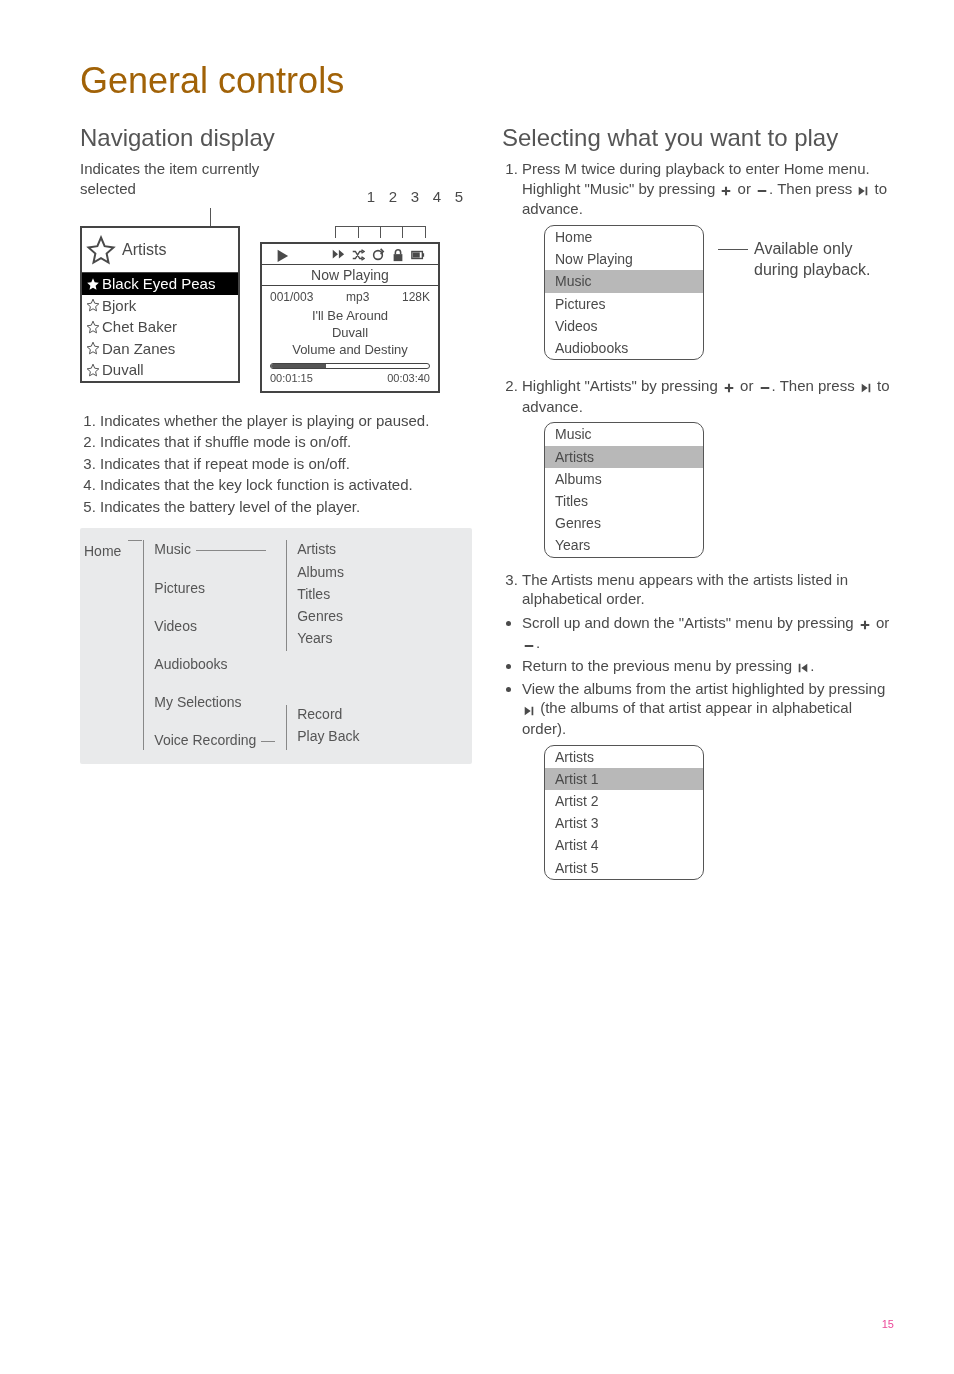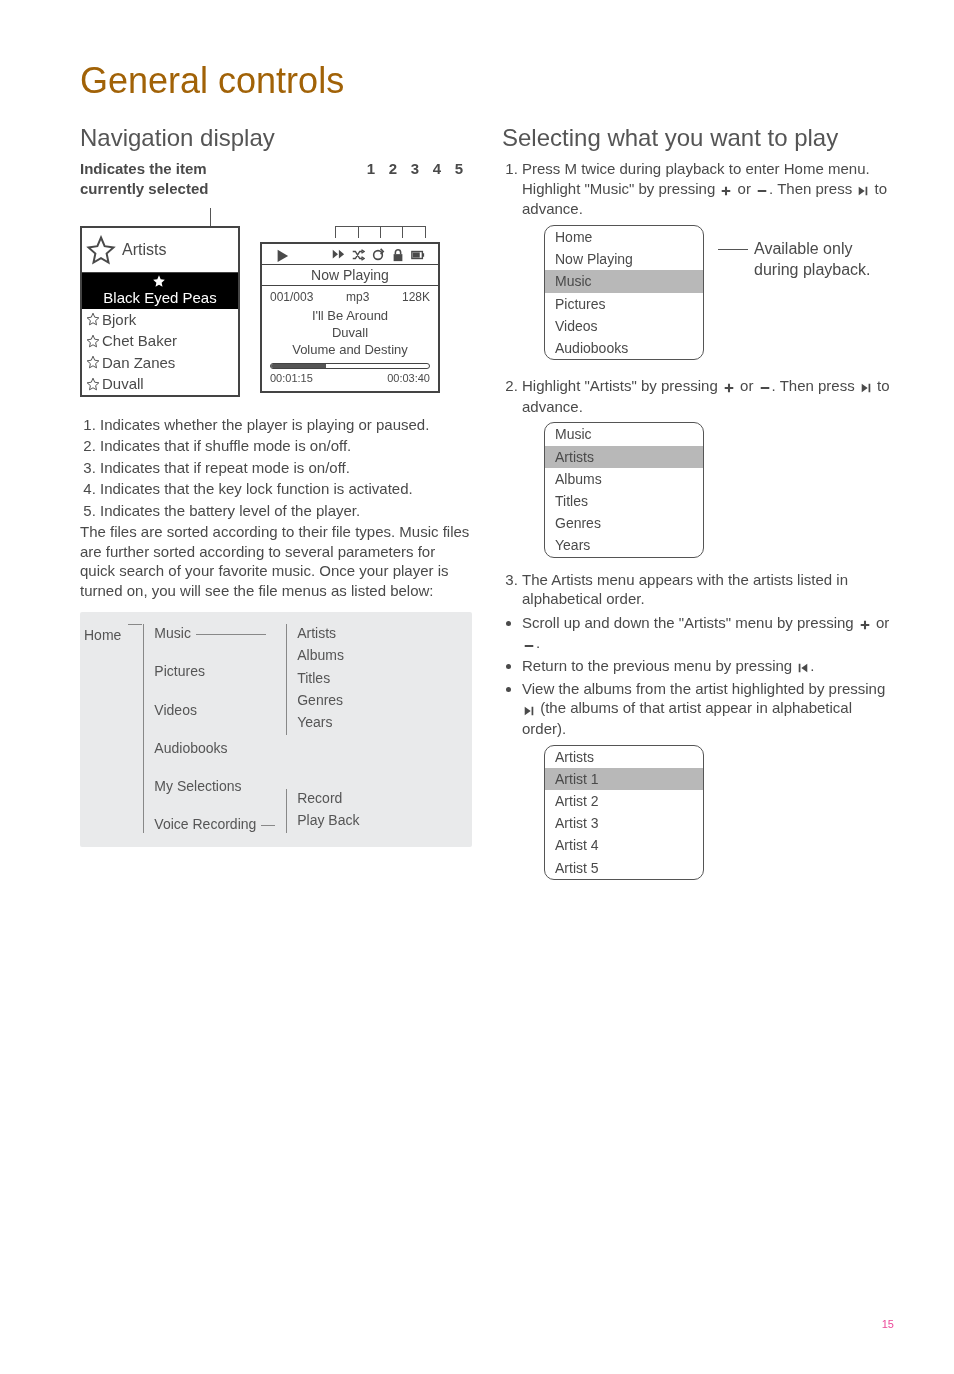--- a/index.html
+++ b/index.html
@@ -23,21 +23,21 @@
       border: 2px solid #444; width: 160px; background: #fff;
     }
     .panel1-head {
       display: flex; align-items: center; padding: 4px 2px; border-bottom: 1px solid #444;
     }
     .star-icon { width: 34px; height: 36px; display: flex; align-items: center; justify-content: center; }
     .star-icon svg { width: 30px; height: 30px; }
     .panel1-title { font-size: 16px; margin-left: 4px; }
     .panel1-item { font-size: 15px; padding: 1px 4px; display: flex; align-items: center; }
     .panel1-item svg { width: 14px; height: 14px; margin-right: 2px; flex-shrink: 0; }
-    .panel1-item.sel { background: #000; color: #fff; flex-direction: column; }
+    .panel1-item.sel { background: #000; color: #fff; }
     .panel2-wrap { position: relative; }
     .callout-row { display: flex; font-size: 15px; padding-left: 70px; margin-bottom: 2px;}
     .callout-row span { width: 22px; text-align: center; }
     .tick-row { position: relative; height: 16px; }
     .tick-row .tick { position: absolute; width: 1px; height: 12px; background: #555; top: 0; }
     .tick-row .hline { position: absolute; height: 1px; background: #555; top: 0; }
     .panel2 {
       border: 2px solid #444; width: 180px; padding: 4px 6px 6px; background: #fff; font-size: 13px; text-align: center;
     }
     .iconrow { display: flex; justify-content: center; gap: 6px; align-items: center; margin-bottom: 2px; }
@@ -126,21 +126,21 @@
       </g>
   </defs>
 </svg>
 
 <h1>General controls</h1>
 
 <div class="columns">
 
   <div class="col">
     <h2>Navigation display</h2>
-    <div style="display:flex; align-items:flex-start; gap: 30px; font-weight: bold;">
+    <div style="display:flex; align-items:center; gap: 30px;">
       <div>
         <p class="sub">Indicates the item currently selected</p>
         <div class="pointerline"></div>
       </div>
       <div style="margin-bottom:-10px;">
         <div class="callout-row">
           <span>1</span>
           <span>2</span>
           <span>3</span>
           <span>4</span>
@@ -256,21 +256,20 @@
     </div>
 
     <ol class="numlist">
       <li>Indicates whether the player is playing or paused.</li>
       <li>Indicates that if shuffle mode is on/off.</li>
       <li>Indicates that if repeat mode is on/off.</li>
       <li>Indicates that the key lock function is activated.</li>
       <li>Indicates the battery level of the player.</li>
     </ol>
 
-    <p>The files are sorted according to their file types. Music files are further sorted according to several parameters for quick search of your favorite music. Once your player is turned on, you will see the file menus as listed below:</p>
 
     <div class="treebox">
       <div class="tree-label">Home</div>
         <span class="hconn"></span>
       <div class="tree-col c1">
         <div><span>Music</span> <span class="hconn" style="width:70px;"></span></div>
         <div>Pictures</div>
         <div>Videos</div>
         <div>Audiobooks</div>
         <div>My Selections</div>

